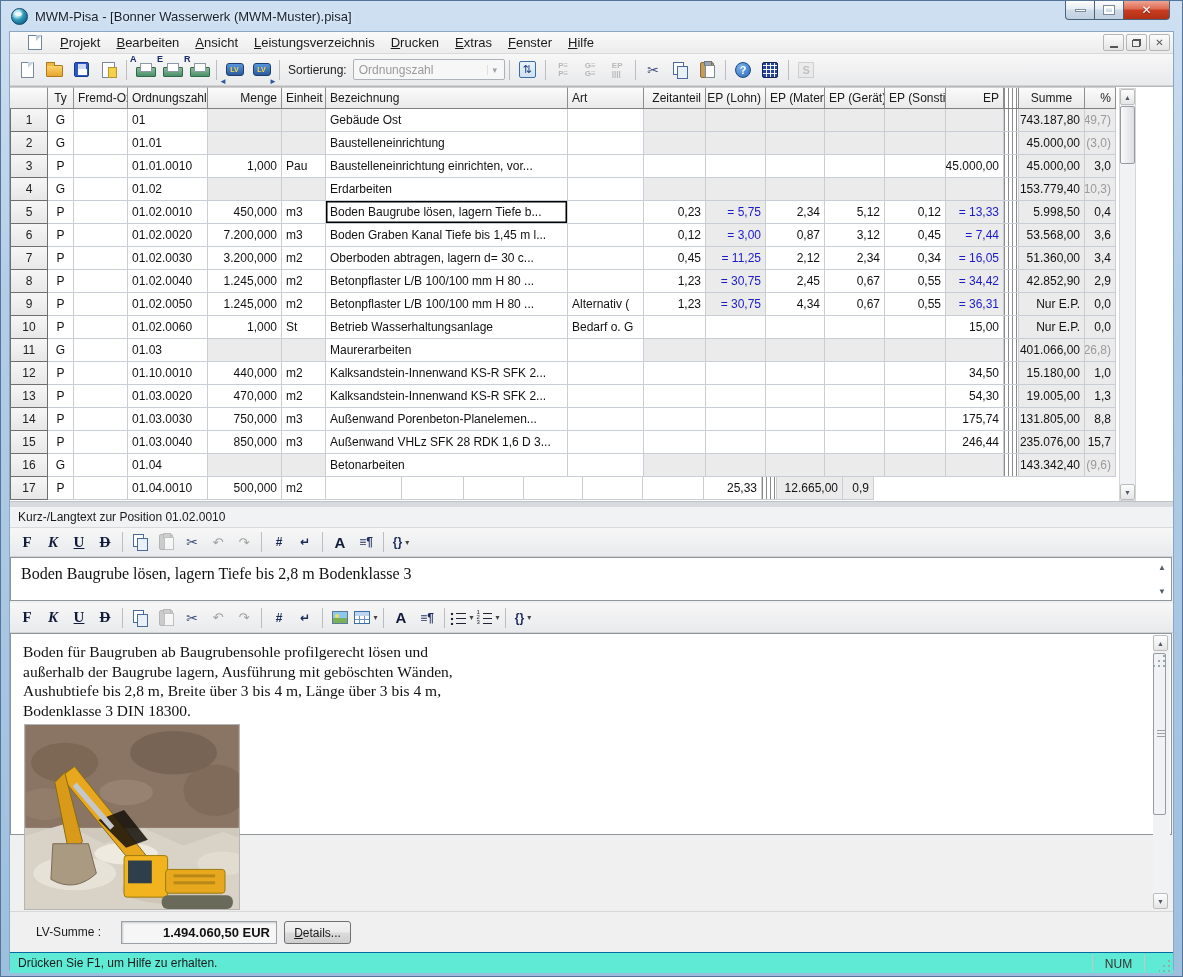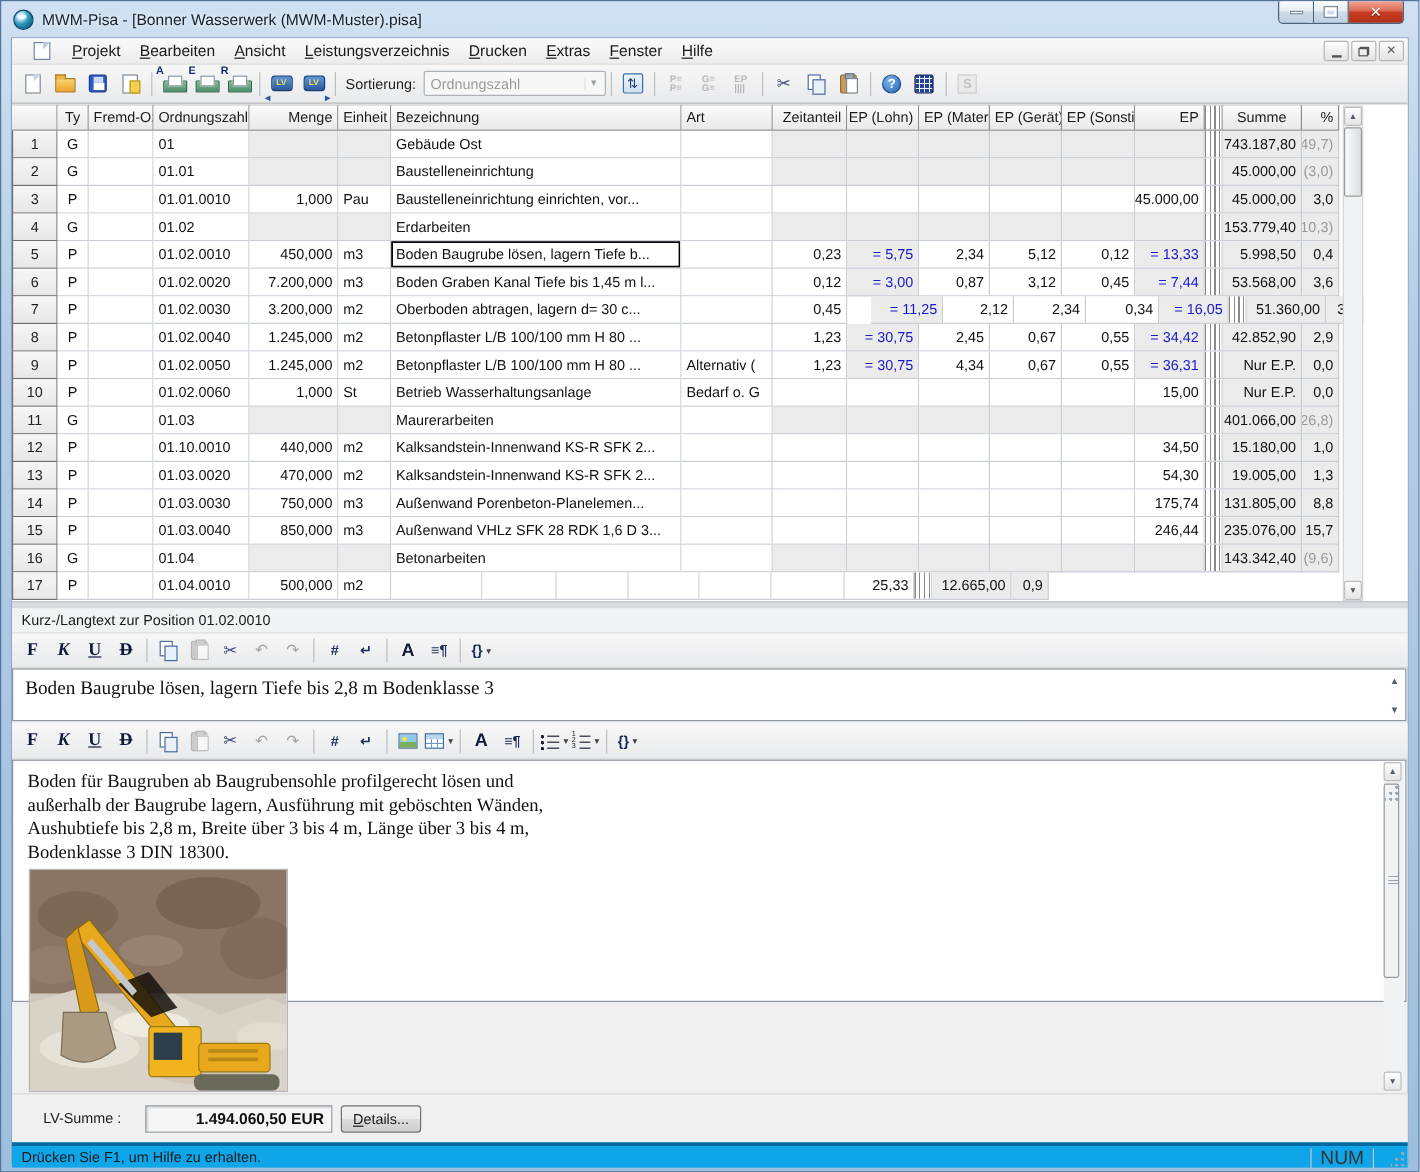--- a/index.html
+++ b/index.html
@@ -151,23 +151,23 @@
   #long-vsb { right:1px; top:1px; height:274px; border:none; }
   #long-vsb .sb-thumb { top:18px; height:162px; }
 
   .photo { margin:4px 0 0 13px; border:1px solid #b5b5b5; display:block; }
 
   
   .lvbar { position:absolute; left:0; right:0; top:879px; height:41px; background:#f0f0f0; border-top:1px solid #d8d8d8; }
   .lv-label { position:absolute; left:26px; top:13px; font-size:12px; color:#1a1a1a; }
   .lv-field { position:absolute; left:111px; top:9px; width:156px; height:23px; background:#f6f6f6; border:1px solid #9aa0a6; box-shadow:inset 1px 1px 2px rgba(0,0,0,.18); display:flex; align-items:center; justify-content:flex-end; padding-right:6px; font-size:13px; font-weight:bold; color:#111; }
   .details-btn { position:absolute; left:274px; top:9px; width:67px; height:23px; border:1px solid #707070; border-radius:3px; background:linear-gradient(180deg,#f2f2f2 0%,#ebebeb 48%,#dbdbdb 52%,#cfcfcf 100%); font-size:12px; color:#1a1a1a; display:flex; align-items:center; justify-content:center; }
-  .statusbar { position:absolute; left:0; right:0; top:920px; height:21px; background:#0ea5e9; border-top:3px solid #0369a1; display:flex; align-items:center; }
+  .statusbar { position:absolute; left:0; right:0; top:920px; height:21px; background:#5eead4; border-top:1px solid #0369a1; display:flex; align-items:center; }
   .status-msg { font-size:12px; color:#1a1a1a; padding-left:8px; }
-  .num-cell { position:absolute; left:1082px; top:2px; width:53px; height:17px; border-left:1px solid #c6c6c6; border-right:1px solid #c6c6c6; display:flex; align-items:center; justify-content:center; font-size:16px; color:#333; }
+  .num-cell { position:absolute; left:1082px; top:2px; width:53px; height:17px; border-left:1px solid #c6c6c6; border-right:1px solid #c6c6c6; display:flex; align-items:center; justify-content:center; font-size:12px; color:#333; }
   .grip { position:absolute; right:1px; bottom:1px; width:13px; height:13px;
     background-image:radial-gradient(circle at 10px 2px,#9aa 1.2px,transparent 1.5px),radial-gradient(circle at 10px 7px,#9aa 1.2px,transparent 1.5px),radial-gradient(circle at 5px 7px,#9aa 1.2px,transparent 1.5px),radial-gradient(circle at 10px 12px,#9aa 1.2px,transparent 1.5px),radial-gradient(circle at 5px 12px,#9aa 1.2px,transparent 1.5px),radial-gradient(circle at 0px 12px,#9aa 1.2px,transparent 1.5px); }
 </style>
 </head>
 <body>
 
 <div class="win">
   <div class="titlebar">
     <span class="app-icon"></span>
     <span class="title-text">MWM-Pisa - [Bonner Wasserwerk (MWM-Muster).pisa]</span>
@@ -427,21 +427,21 @@
           <div class="grow">
             <div class="gc rowhdr" style="width: 38px;">7</div>
             <div class="gc a-c" style="width: 26px;">P</div>
             <div class="gc" style="width: 54px;"></div>
             <div class="gc" style="width: 80px;">01.02.0030</div>
             <div class="gc a-r" style="width: 74px;">3.200,000</div>
             <div class="gc" style="width: 44px;">m2</div>
             <div class="gc" style="width: 242px;">Oberboden abtragen, lagern d= 30 c...</div>
             <div class="gc" style="width: 76px;"></div>
             <div class="gc a-r" style="width: 62px;">0,45</div>
-            <div class="gc a-r formula" style="width: 60px; margin-left: 20px;">= 11,25</div>
+            <div class="gc a-r formula" style="width: 60px;">= 11,25</div>
             <div class="gc a-r" style="width: 59px;">2,12</div>
             <div class="gc a-r" style="width: 60px;">2,34</div>
             <div class="gc a-r" style="width: 61px;">0,34</div>
             <div class="gc a-r formula" style="width: 58px;">= 16,05</div>
             <div class="gc sepcol" style="width: 15px;"></div>
             <div class="gc a-r ro" style="width: 66px;">51.360,00</div>
             <div class="gc a-r ro" style="width: 31px;">3,4</div>
           </div>
           <div class="grow">
             <div class="gc rowhdr" style="width: 38px;">8</div>

